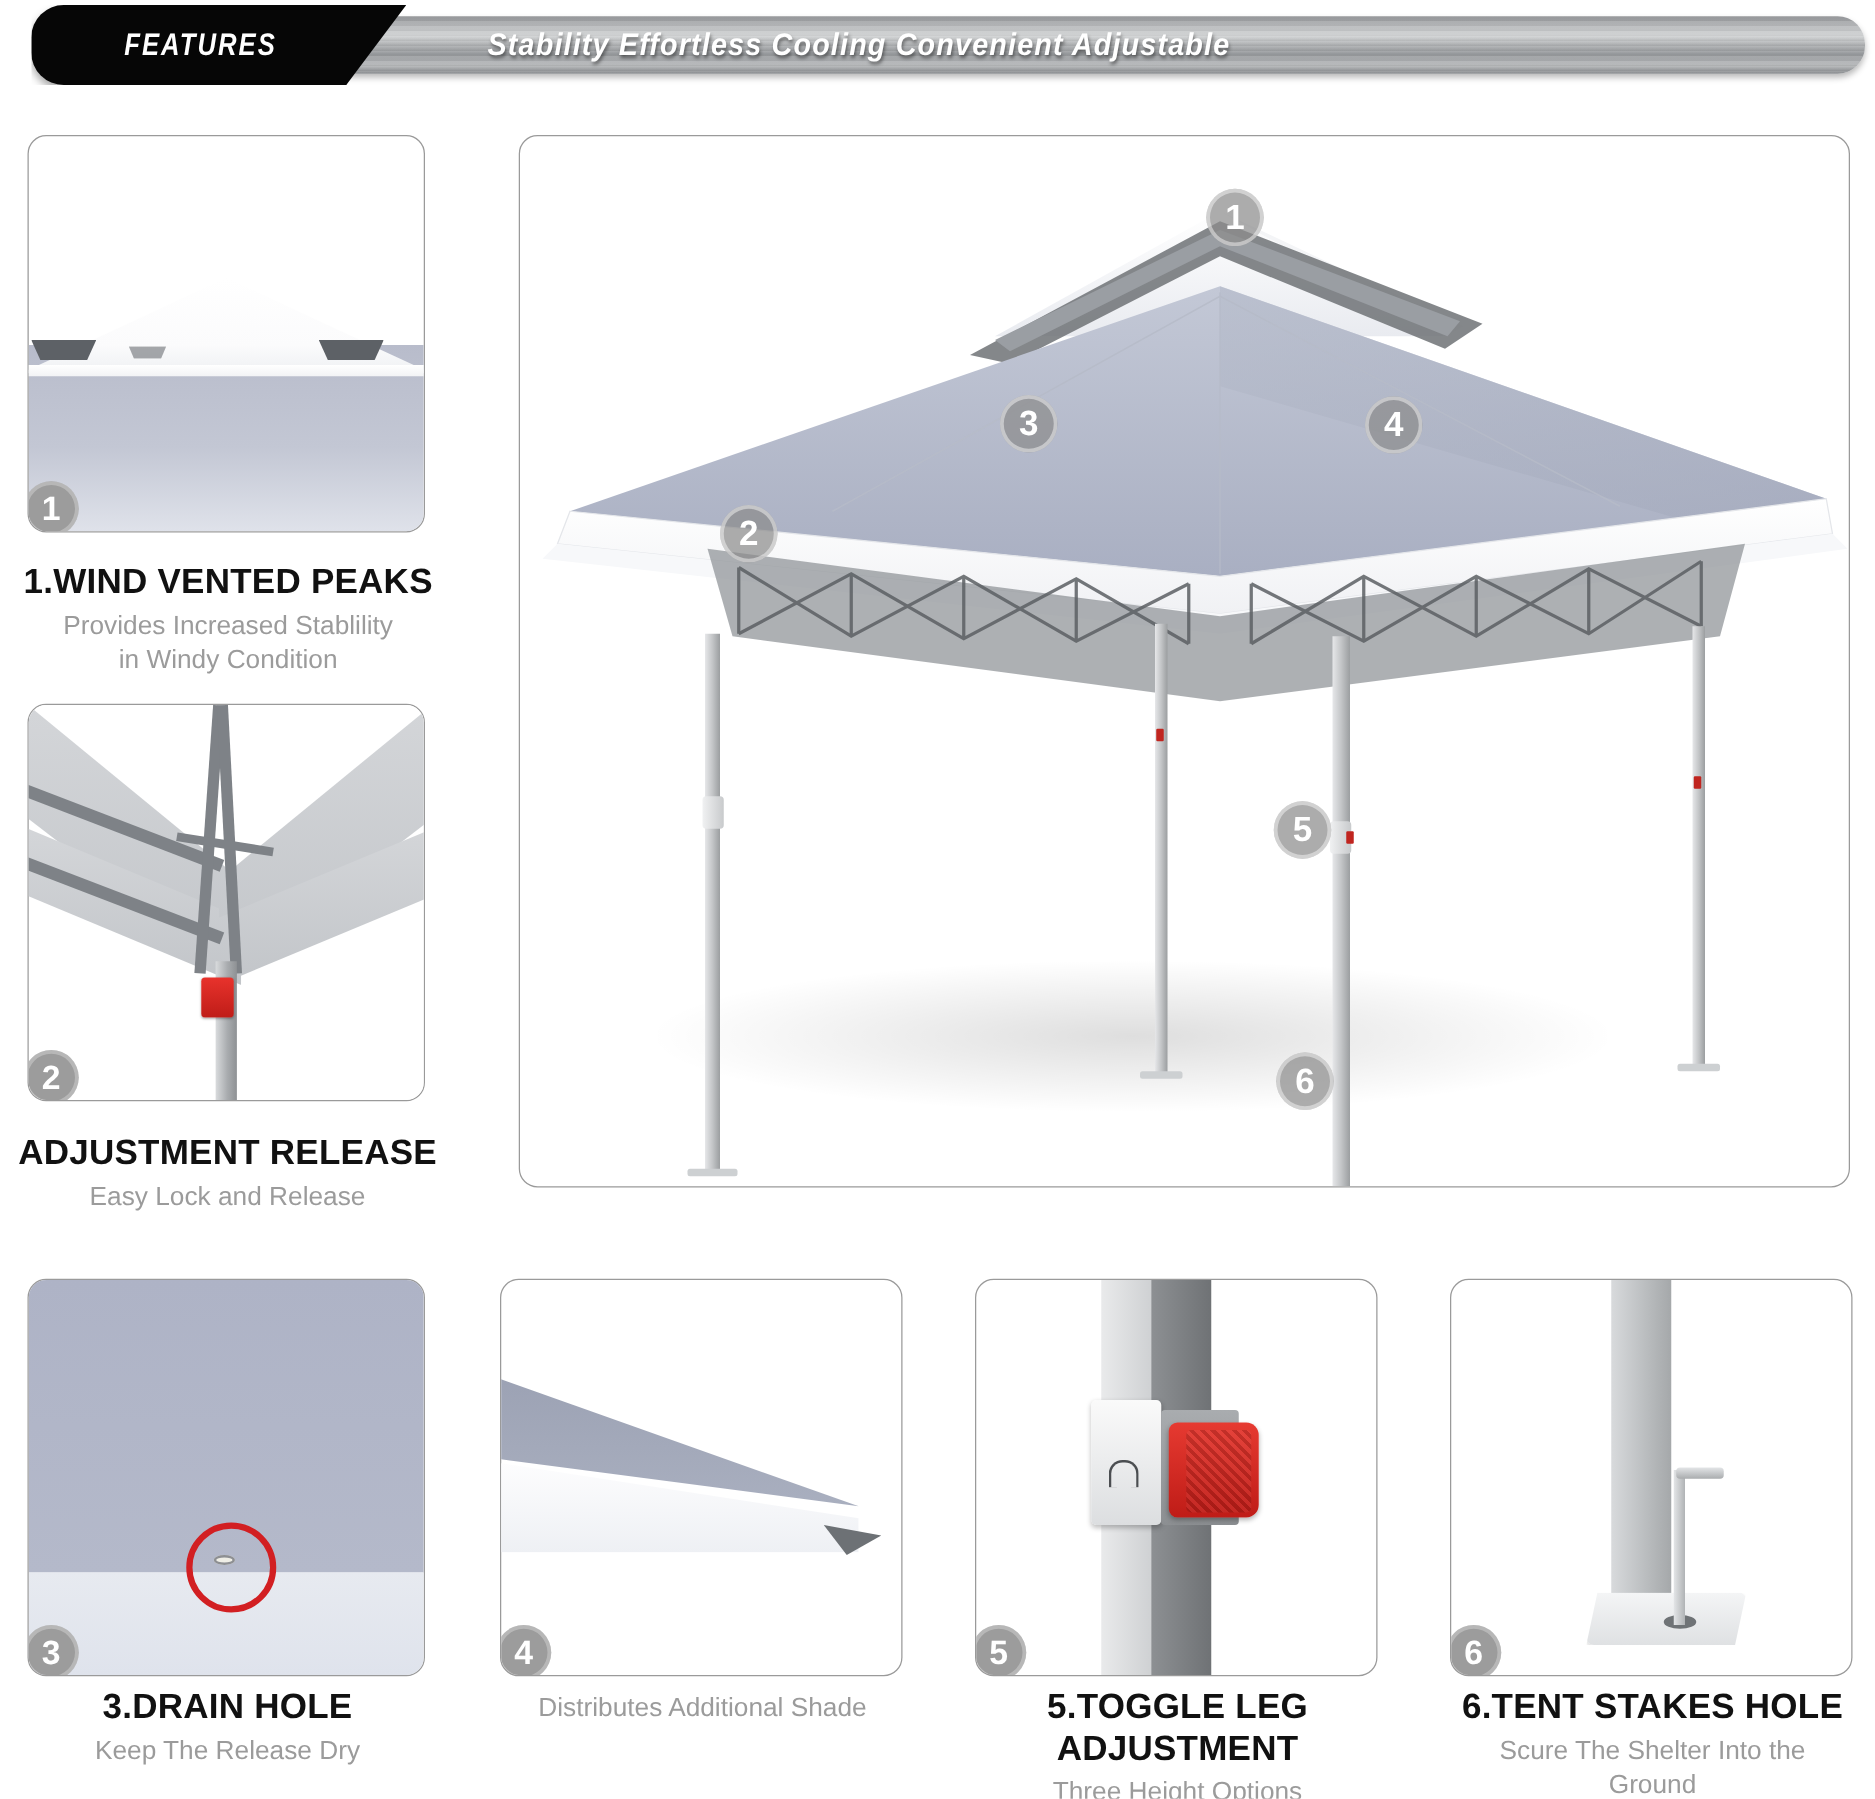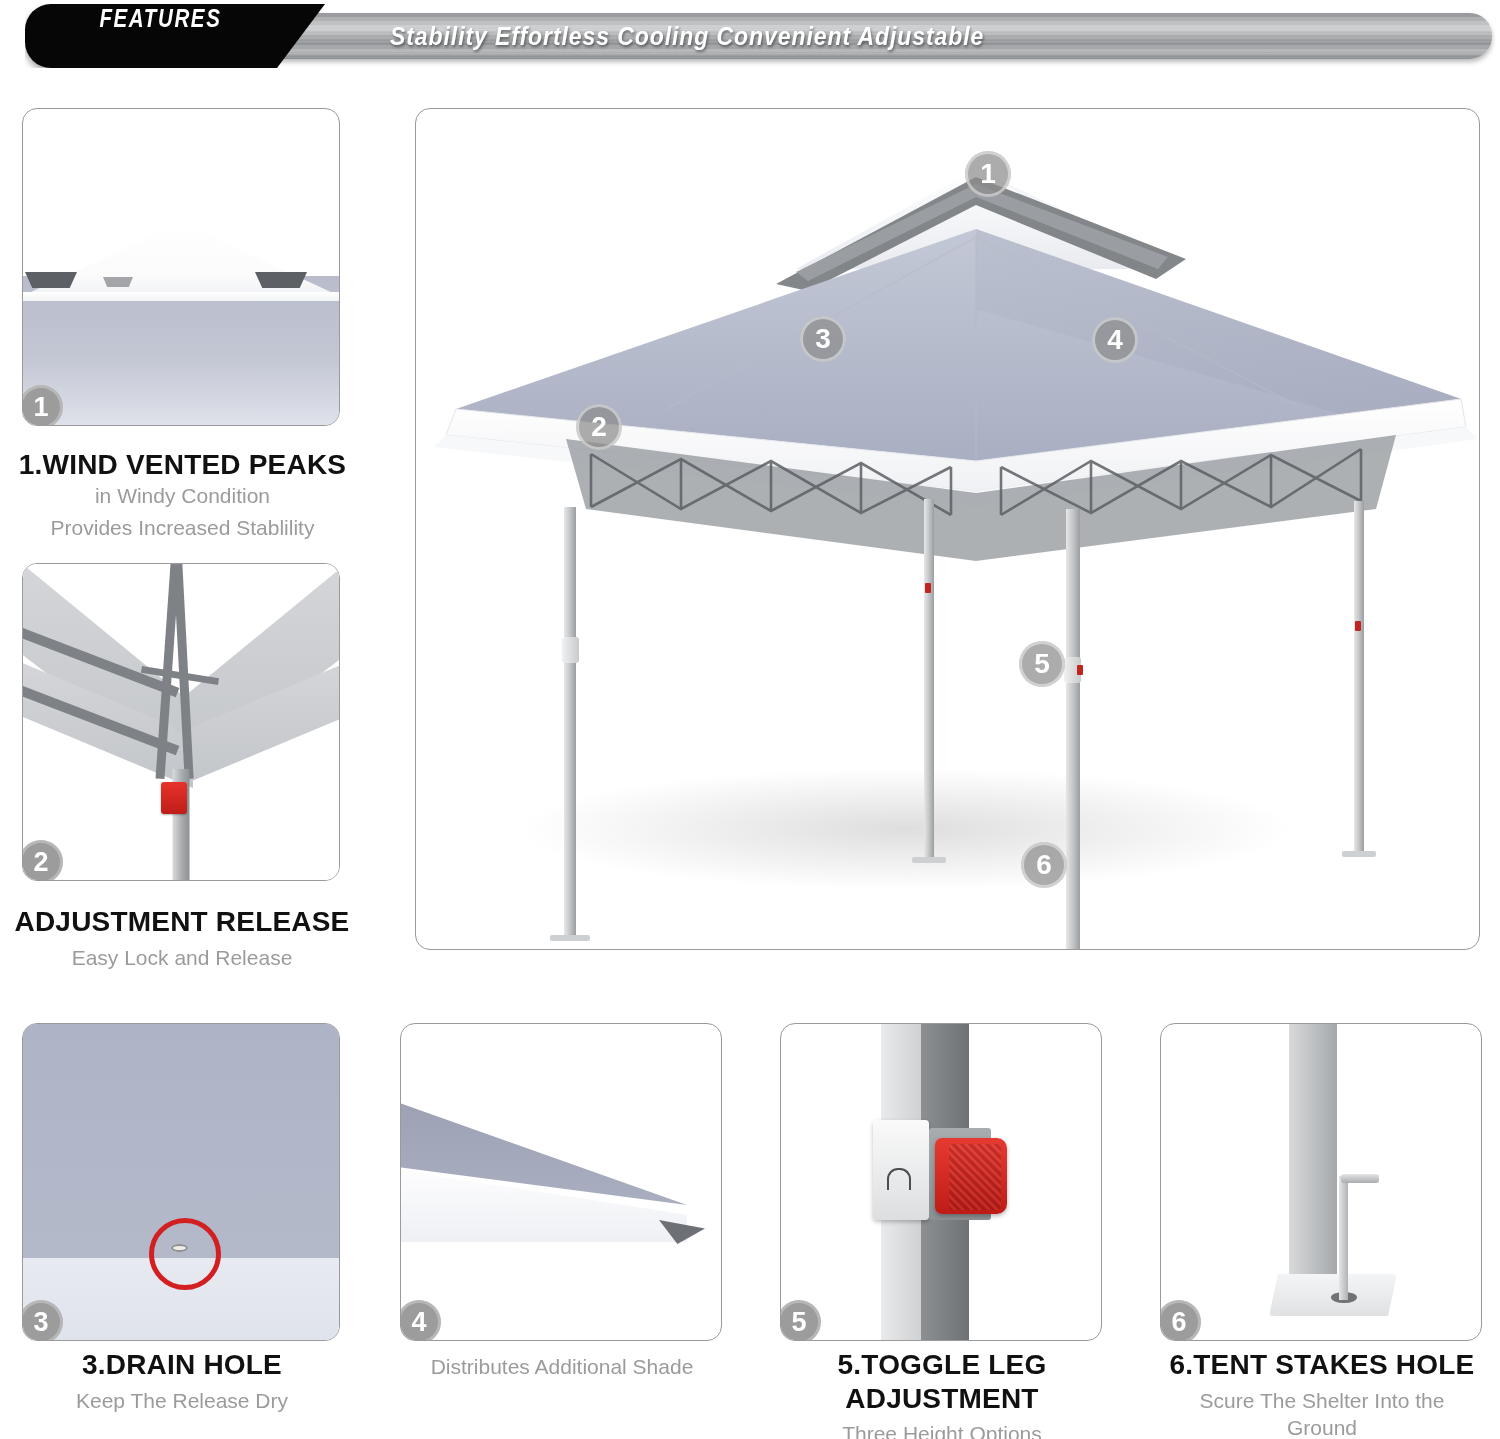--- a/index.html
+++ b/index.html
@@ -17,21 +17,21 @@
     box-shadow:0 3px 5px rgba(0,0,0,.28);}
   .banner-bar::after{content:"";position:absolute;inset:0;border-radius:3px 22px 22px 3px;
     background:repeating-linear-gradient(to bottom,
       rgba(255,255,255,.10) 0px,rgba(255,255,255,0) 2px,rgba(0,0,0,.05) 4px);}
   .banner-tab{position:absolute;left:25px;top:4px;width:300px;height:64px;background:#060606;
     border-radius:26px 0 0 26px;
     -webkit-clip-path:polygon(0 0,100% 0,84% 100%,0 100%);
     clip-path:polygon(0 0,100% 0,84% 100%,0 100%);
     box-shadow:0 4px 7px rgba(0,0,0,.35);}
   .banner-tab-inner{position:absolute;left:25px;top:4px;width:300px;height:64px;
-    display:flex;justify-content:center;padding-right:30px;box-sizing:border-box;}
+    display:flex;align-items:center;justify-content:center;padding-right:30px;box-sizing:border-box;}
   .banner-title{color:#fff;font-size:25px;font-weight:bold;font-style:italic;
     letter-spacing:2px;transform:scaleX(.82);font-family:"Liberation Sans",sans-serif;}
   .banner-sub{position:absolute;left:120px;top:13px;width:1372px;height:46px;
     display:flex;align-items:center;padding-left:270px;box-sizing:border-box;}
   .banner-sub span{color:#fff;font-size:25px;font-style:italic;font-weight:600;
     letter-spacing:1px;transform:scaleX(.92);transform-origin:left center;
     text-shadow:1px 2px 3px rgba(0,0,0,.45);white-space:nowrap;}
 
   
   .card{position:absolute;box-sizing:border-box;border:1.5px solid #9a9a9a;border-radius:15px;
@@ -147,22 +147,22 @@
     <div class="t1-roof"></div>
     <div class="t1-vent"></div>
     <div class="t1-strut" style="left:2px;top:163px;width:52px;"></div>
     <div class="t1-strut" style="left:232px;top:163px;width:52px;"></div>
     <div class="t1-strut" style="left:80px;top:168px;width:30px;height:10px;opacity:.55;"></div>
   </div>
   <div class="badge corner">1</div>
 </div>
 <div class="cap" style="left:10px;top:448px;width:345px;">
   <div class="t">1.WIND VENTED PEAKS</div>
+  <div class="s">Provides Increased Stablility</div>
   <div class="s" style="margin-top:0">in Windy Condition</div>
-  <div class="s">Provides Increased Stablility</div>
 </div>
 
 <div class="card" style="left:22px;top:563px;width:318px;height:318px;">
   <div class="scene">
     <div class="t2-bg"></div>
 
     <div class="t2-panel" style="left:-8px;top:-6px;width:178px;height:228px;
          -webkit-clip-path:polygon(0 0,100% 64%,100% 100%,0 40%);clip-path:polygon(0 0,100% 64%,100% 100%,0 40%);"></div>
     <div class="t2-panel" style="left:-8px;top:96px;width:178px;height:128px;
          -webkit-clip-path:polygon(0 0,100% 58%,100% 100%,0 42%);clip-path:polygon(0 0,100% 58%,100% 100%,0 42%);"></div>

